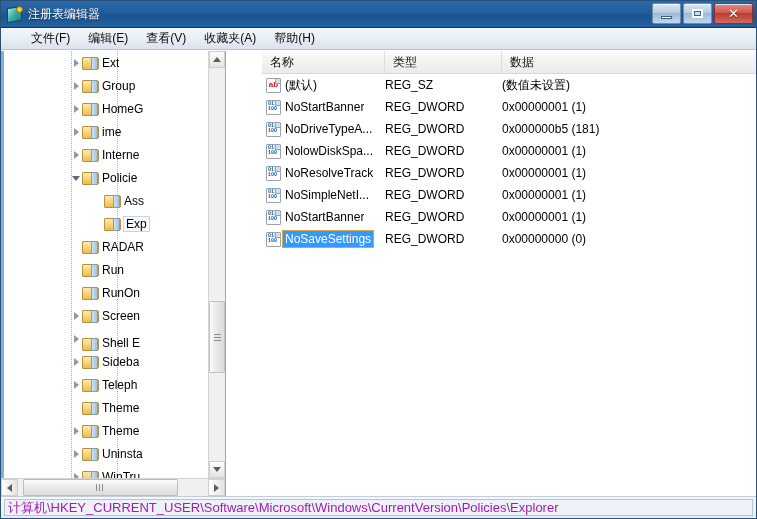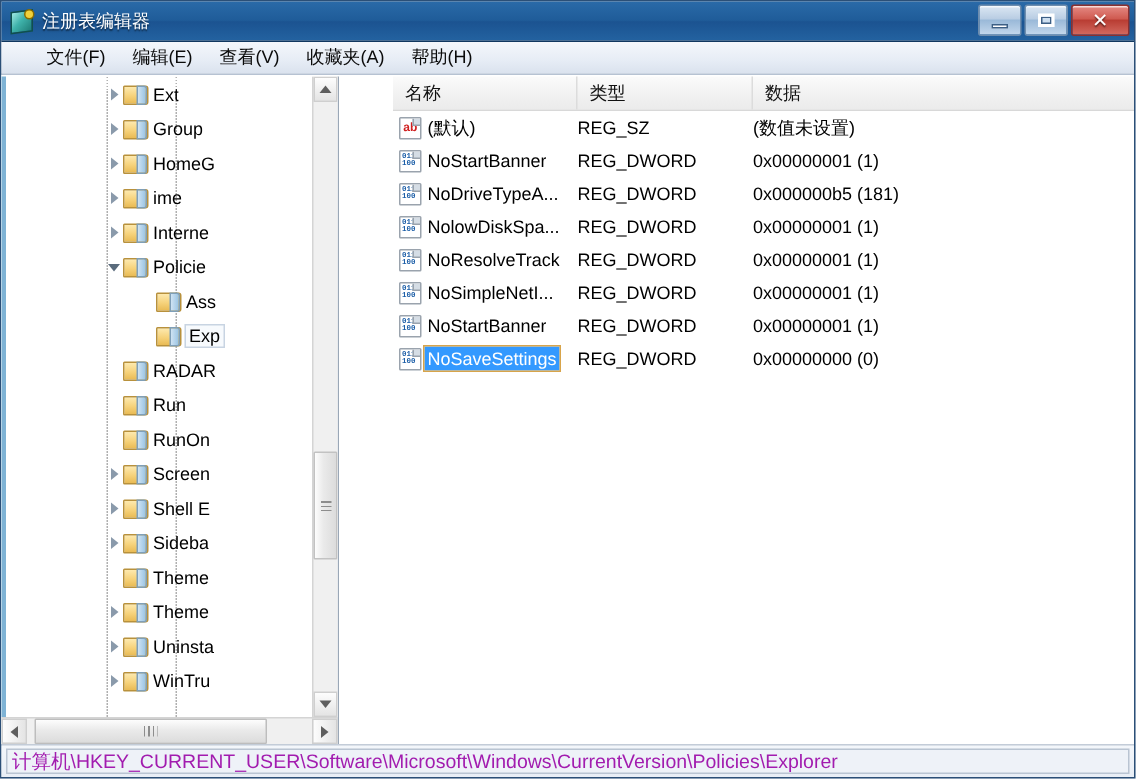--- a/index.html
+++ b/index.html
@@ -404,41 +404,53 @@
                   <div class="arr"></div>
                 </div>
                 <div class="folder">
                   <div class="f-b"></div>
                   <div class="f-s"></div>
                 </div>
                 <div class="tlabel">Screen</div>
               </div>
             </div>
             <div class="trow">
-              <div class="tw" style="margin-left: 66px;">
+              <div class="tw" style="margin-left: 66px; align-items: flex-end;">
                 <div class="exp ">
                   <div class="arr"></div>
                 </div>
                 <div class="folder">
                   <div class="f-b"></div>
                   <div class="f-s"></div>
                 </div>
                 <div class="tlabel">Shell E</div>
               </div>
             </div>
             <div class="trow">
               <div class="tw" style="margin-left: 66px;">
                 <div class="exp ">
                   <div class="arr"></div>
                 </div>
                 <div class="folder">
                   <div class="f-b"></div>
                   <div class="f-s"></div>
                 </div>
                 <div class="tlabel">Sideba</div>
+              </div>
+            </div>
+            <div class="trow">
+              <div class="tw" style="margin-left: 66px;">
+                <div class="exp ">
+                  <div class="arr"></div>
+                </div>
+                <div class="folder">
+                  <div class="f-b"></div>
+                  <div class="f-s"></div>
+                </div>
+                <div class="tlabel">Teleph</div>
               </div>
             </div>
             <div class="trow">
               <div class="tw" style="margin-left: 66px;">
                 <div class="exp none"></div>
                 <div class="folder">
                   <div class="f-b"></div>
                   <div class="f-s"></div>
                 </div>
                 <div class="tlabel">Theme</div>

